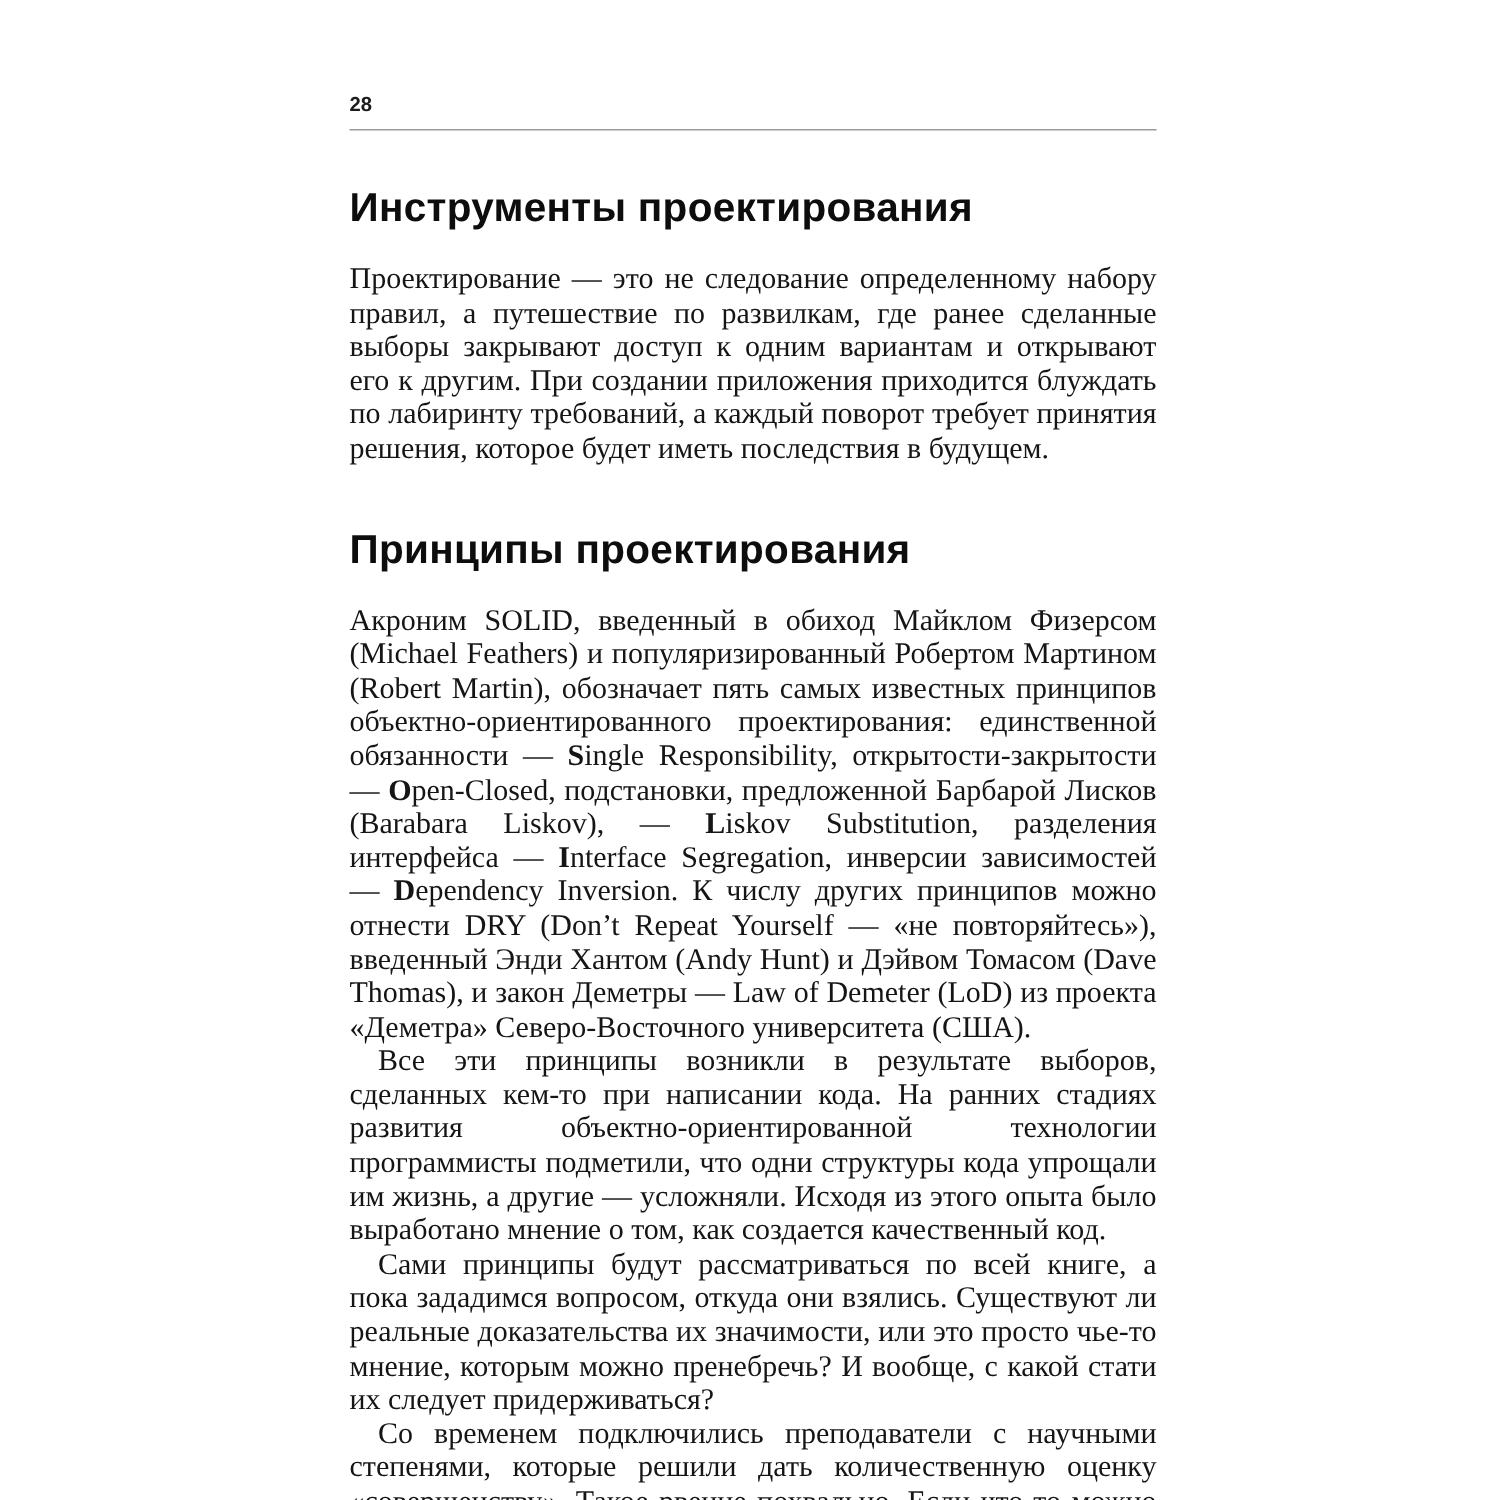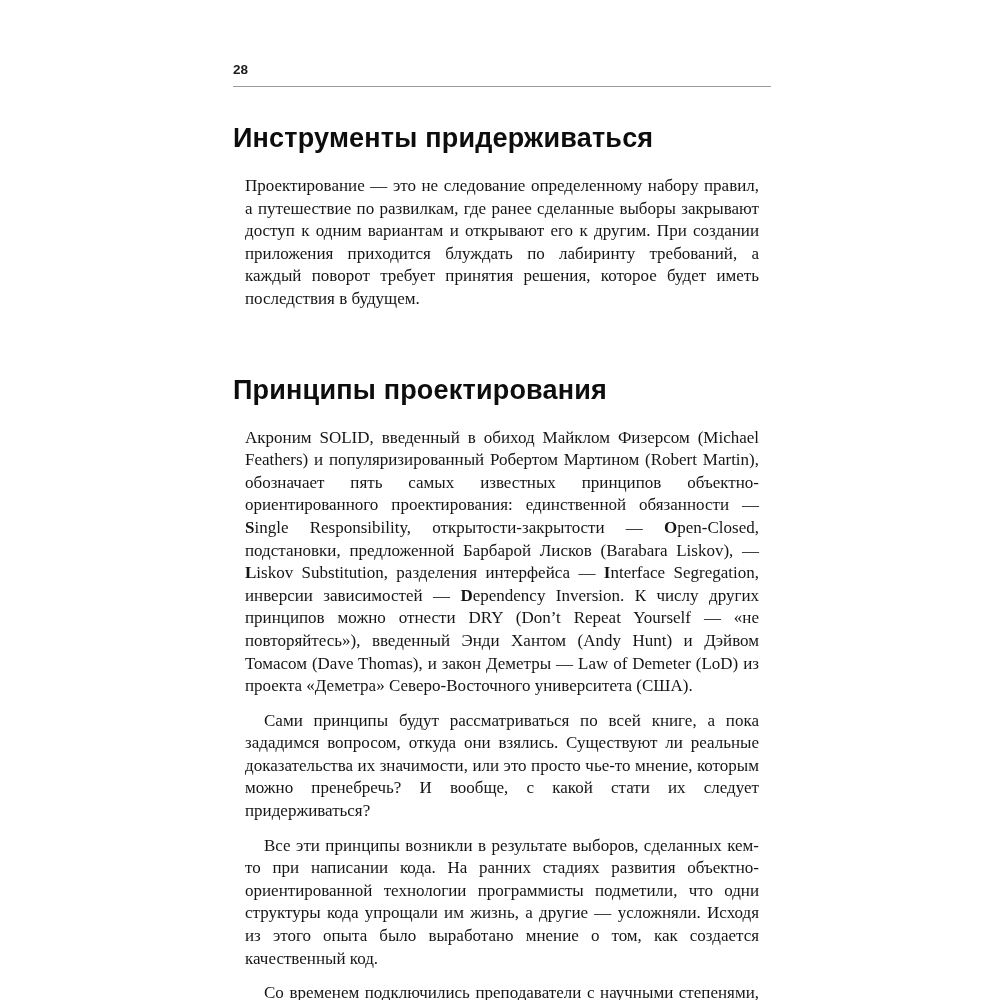--- a/index.html
+++ b/index.html
@@ -37,52 +37,52 @@
   }
   h1 {
     font-family: "Liberation Sans", sans-serif;
     font-weight: 800;
     font-size: 27px;
     letter-spacing: 0.2px;
     color: #0d0d0d;
     margin: 36px 0 21px 0;
   }
   section.second h1 {
-    margin-top: 64px;
+    margin-top: 40px;
   }
   p {
     font-family: "Liberation Serif", serif;
-    font-size: 17px;
+    font-size: 20px;
     line-height: 22.6px;
     text-align: justify;
-    margin: 12px;
+    margin: 0;
     color: #151515;
   }
   p.indent {
     text-indent: 19px;
   }
   p span.b { font-weight: bold; }
 </style>
 </head>
 <body>
 
 <div class="sheet">
   <div class="content">
 
     <div class="running-head">
       <span class="page-num">28</span>
     </div>
 
     <section class="first">
-      <h1>Инструменты придерживаться</h1>
+      <h1>Инструменты проектирования</h1>
       <p><span>Проектирование — это не следование определенному набору правил, а путешествие по развилкам, где ранее сделанные выборы закрывают доступ к одним вариантам и открывают его к другим. При создании приложения приходится блуждать по лабиринту требований, а каждый поворот требует принятия решения, которое будет иметь последствия в будущем.</span></p>
     </section>
 
     <section class="second">
       <h1>Принципы проектирования</h1>
       <p><span>Акроним SOLID, введенный в обиход Майклом Физерсом (Michael Feathers) и популяризированный Робертом Мартином (Robert Martin), обозначает пять самых известных принципов объектно-ориентированного проектирования: единственной обязанности — </span><span class="b">S</span><span>ingle Responsibility, открытости-закрытости — </span><span class="b">O</span><span>pen-Closed, подстановки, предложенной Барбарой Лисков (Barabara Liskov), — </span><span class="b">L</span><span>iskov Substitution, разделения интерфейса — </span><span class="b">I</span><span>nterface Segregation, инверсии зависимостей — </span><span class="b">D</span><span>ependency Inversion. К числу других принципов можно отнести DRY (Don’t Repeat Yourself — «не повторяйтесь»), введенный Энди Хантом (Andy Hunt) и Дэйвом Томасом (Dave Thomas), и закон Деметры — Law of Demeter (LoD) из проекта «Деметра» Северо-Восточного университета (США).</span></p>
+      <p class="indent"><span>Все эти принципы возникли в результате выборов, сделанных кем-то при написании кода. На ранних стадиях развития объектно-ориентированной технологии программисты подметили, что одни структуры кода упрощали им жизнь, а другие — усложняли. Исходя из этого опыта было выработано мнение о том, как создается качественный код.</span></p>
       <p class="indent"><span>Сами принципы будут рассматриваться по всей книге, а пока зададимся вопросом, откуда они взялись. Существуют ли реальные доказательства их значимости, или это просто чье-то мнение, которым можно пренебречь? И вообще, с какой стати их следует придерживаться?</span></p>
-      <p class="indent"><span>Все эти принципы возникли в результате выборов, сделанных кем-то при написании кода. На ранних стадиях развития объектно-ориентированной технологии программисты подметили, что одни структуры кода упрощали им жизнь, а другие — усложняли. Исходя из этого опыта было выработано мнение о том, как создается качественный код.</span></p>
       <p class="indent"><span>Со временем подключились преподаватели с научными степенями, которые решили дать количественную оценку «совершенству». Такое рвение похвально. Если что-то можно подсчитать, то есть вычислить </span></p>
     </section>
 
   </div>
 </div>
 
 </body></html>

